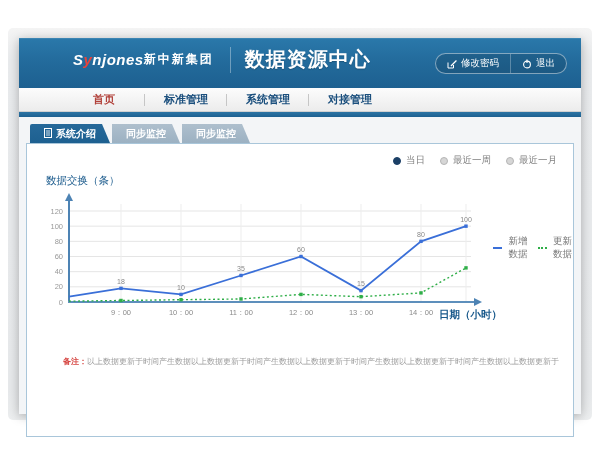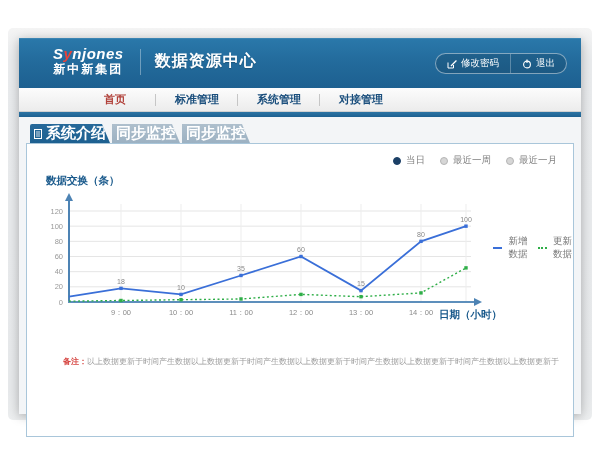--- a/index.html
+++ b/index.html
@@ -5,55 +5,55 @@
   * { margin:0; padding:0; box-sizing:border-box; }
   html,body { width:600px; height:450px; background:#ffffff; font-family:"Liberation Sans","DejaVu Sans",sans-serif; overflow:hidden; position:relative; }
 
   .backdrop { position:absolute; left:8px; top:28px; width:584px; height:392px; background:linear-gradient(180deg,#f4f4f4 0%,#e9ebed 8%,#e7e9eb 92%,#eceeef 100%); border-radius:5px; }
 
   .window { position:absolute; left:19px; top:38px; width:562px; height:376px; background:#ffffff; box-shadow:0 2px 10px rgba(0,0,0,0.28); }
 
   
   .hdr { position:absolute; left:0; top:0; width:562px; height:50px; background:linear-gradient(180deg,#2a78aa 0%,#236b9c 45%,#1d6090 100%); border-top:1px solid #3b85b3; }
   .logo-wrap { position:absolute; left:34px; top:7px; display:flex; align-items:center; }
-  .logo-txt { display:flex; flex-direction:column; align-items:center; }
+  .logo-txt { display:flex; flex-direction:row; align-items:center;margin-left:20px; }
   .logo-name { color:#ffffff; font-size:15px; font-weight:bold; font-style:italic; letter-spacing:0.5px; line-height:16px; }
   .logo-name .red-y { color:#e8433b; font-style:italic; }
   .logo-sub { color:#ffffff; font-size:12px; font-weight:bold; letter-spacing:2px; line-height:15px; }
   .hdr-divider { width:1px; height:26px; background:rgba(255,255,255,0.35); margin:0 14px 0 16px; }
-  .app-title { color:#ffffff; font-size:16px; letter-spacing:1px; font-weight:bold; text-shadow:0 1px 1px rgba(0,0,0,0.2); }
+  .app-title { color:#ffffff; font-size:20px; letter-spacing:1px; font-weight:bold; text-shadow:0 1px 1px rgba(0,0,0,0.2); }
   .user-pill { position:absolute; right:14px; top:14px; height:21px; display:flex; align-items:center; background:rgba(0,0,0,0.12); border:1px solid rgba(255,255,255,0.45); border-radius:11px; overflow:hidden; }
   .user-item { display:flex; align-items:center; gap:4px; padding:0 11px; height:100%; color:#ffffff; font-size:9.5px; cursor:pointer; }
   .user-item + .user-item { border-left:1px solid rgba(255,255,255,0.28); }
   .user-item svg { display:block; }
 
   
-  .nav { position:absolute; left:0; top:50px; width:562px; height:24px; background:linear-gradient(180deg,#fcfcfc,#ececec); border-bottom:1px solid #d0d0d0; display:flex; align-items:center; padding-left:55px; }
+  .nav { position:absolute; left:0; top:50px; width:562px; height:24px; background:linear-gradient(180deg,#fcfcfc,#ececec); border-bottom:1px solid #d0d0d0; display:flex; align-items:center; padding-left:44px; }
   .nav-item { width:82px; text-align:center; font-size:11px; font-weight:bold; color:#1b4f7d; cursor:pointer; position:relative; }
   .nav-item + .nav-item::before { content:""; position:absolute; left:-1px; top:2px; height:12px; width:1px; background:#c6c6c6; }
   .nav-item.active { color:#b1413a; }
   .nav-strip { position:absolute; left:0; top:74px; width:562px; height:5px; background:linear-gradient(180deg,#2b74a4,#1d6090); }
 
   
   .content { position:absolute; left:0; top:79px; width:562px; height:297px; background:#f3f5f7; }
   .tabs { position:absolute; left:11px; top:7px; display:flex; gap:2px; }
-  .tab { height:19px; display:flex; align-items:center; justify-content:center; gap:4px; color:#ffffff; font-size:15px; font-weight:bold; clip-path:polygon(0 0, calc(100% - 8px) 0, 100% 100%, 0 100%); cursor:pointer; }
+  .tab { height:19px; display:flex; align-items:center; justify-content:center; gap:4px; color:#ffffff; font-size:10px; font-weight:bold; clip-path:polygon(0 0, calc(100% - 8px) 0, 100% 100%, 0 100%); cursor:pointer; }
   .tab.active { width:80px; background:linear-gradient(180deg,#26699a,#1d6090); border-radius:2px 0 0 0; }
   .tab.inactive { width:68px; background:linear-gradient(180deg,#aebfcd,#9cb1c2); }
   .panel { position:absolute; left:7px; top:26px; width:548px; height:294px; background:#ffffff; border:1px solid #a9c6da; }
 
   
   .radio-row { position:absolute; top:10px; right:16px; display:flex; align-items:center; gap:15px; }
   .radio-opt { display:flex; align-items:center; gap:5px; cursor:pointer; }
   .radio-dot { width:8px; height:8px; border-radius:50%; background:#d6d6d6; border:1px solid #b5b5b5; }
   .radio-opt.selected .radio-dot { background:#1b3f66; border-color:#1b3f66; }
   .radio-label { font-size:9.5px; color:#808080; }
 
   
-  .y-title { position:absolute; left:19px; top:30px; font-size:10.5px; font-weight:bold; color:#1a5a8c; }
+  .y-title { position:absolute; left:19px; top:30px; font-size:10.5px; font-weight:normal; color:#1a5a8c; }
   .x-title { position:absolute; left:412px; top:164px; font-size:10.5px; font-weight:bold; color:#1a5a8c; }
   #chart-svg { position:absolute; left:0; top:0; }
   .legend { position:absolute; left:466px; top:91px; display:flex; gap:9px; }
   .legend-item { display:flex; align-items:center; gap:6px; }
   .legend-line { width:18px; height:0; }
   .legend-line.solid { border-top:2px solid #3a6fd8; }
   .legend-line.dashed { border-top:2px dotted #2fae48; }
   .legend-label { font-size:9.5px; color:#777777; }
 
   

